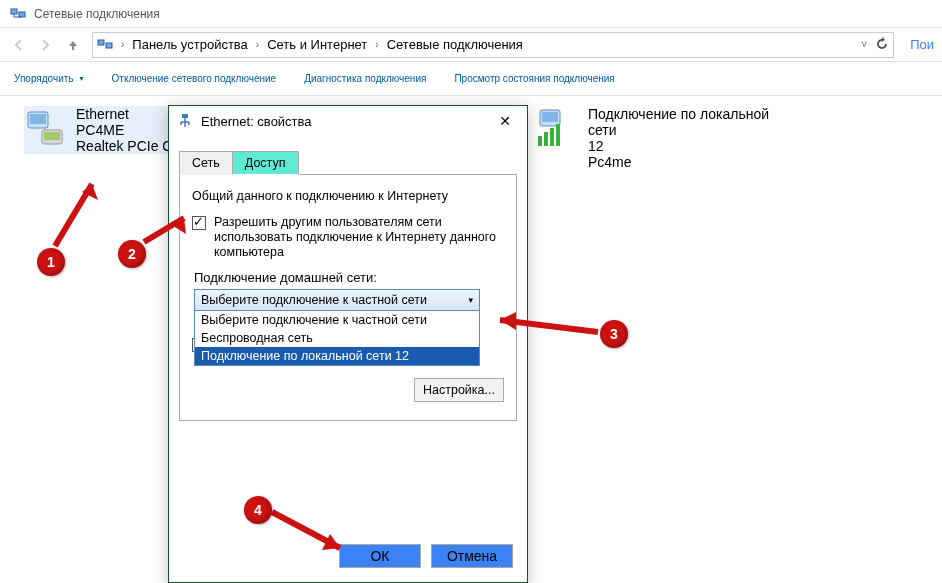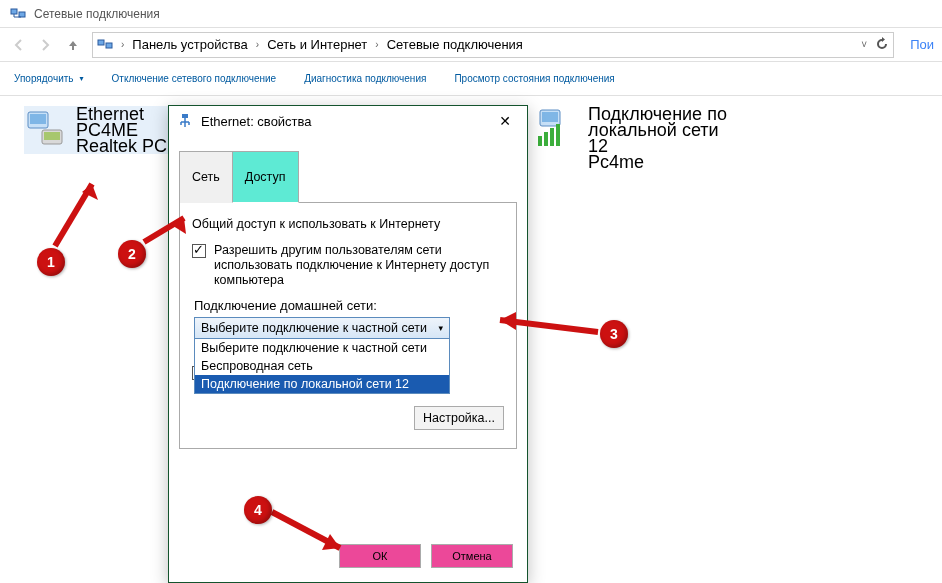--- a/index.html
+++ b/index.html
@@ -24,57 +24,57 @@
   
   .toolbar { display:flex; align-items:center; height:34px; padding: 0 14px; border-bottom:1px solid #e0e0e0; gap:28px; background:#fff; }
   .tool-link { font-size:10px; color:#005aa0; cursor:default; display:flex; align-items:center; gap:4px; }
   .tool-link.first::after { content:"▾"; font-size:8px; color:#005aa0; margin-left:2px;}
 
   
   .content { position:relative; width:100%; height:calc(583px - 28px - 34px - 34px); background:#fff; }
 
   .netitem { position:absolute; display:flex; align-items:flex-start; width:250px; }
   .netitem .nicon { width:42px; height:42px; margin-right:10px; flex-shrink:0; }
-  .netitem .lines { font-size:18px; line-height:16px; color:#000; }
+  .netitem .lines { font-size:14px; line-height:16px; color:#000; }
   .netitem.selected { background:#e6f0fa; }
 
   
   .nicon svg { display:block; }
 
   
   .dialog { position:absolute; left:168px; top:105px; width:360px; height:478px; background:#fff; border:1px solid #14532d; box-shadow:0 4px 16px rgba(0,0,0,.25); display:flex; flex-direction:column; }
   .dlg-title { display:flex; align-items:center; height:30px; padding:0 8px; font-size:13px; background:#fff; }
   .dlg-title .usb-icon { width:16px; height:16px; margin-right:8px; }
   .dlg-title .close { margin-left:auto; font-size:14px; color:#000; padding:4px 8px; }
 
   .dlg-body { flex:1; padding: 14px 10px 0 10px; position:relative; }
   .tabstrip { display:flex; border-bottom:1px solid #aaa; }
-  .tab { font-size:12.5px; padding:18px 12px; background:#f0f0f0; border:1px solid #aaa; border-bottom:none; margin-right:-1px; position:relative; top:1px; }
+  .tab { font-size:12.5px; padding:4px 12px; background:#f0f0f0; border:1px solid #aaa; border-bottom:none; margin-right:-1px; position:relative; top:1px; }
   .tab.active { background:#5eead4; border-bottom:1px solid #fff; }
   .tabpanel { border:1px solid #aaa; border-top:none; padding:14px 12px 18px 12px; }
 
   .section-label { font-size:12.5px; margin-bottom:12px; color:#000; }
 
   .chkrow { display:flex; align-items:flex-start; gap:8px; margin-bottom:10px; }
   .chkbox { width:14px; height:14px; border:1px solid #555; flex-shrink:0; position:relative; top:1px; }
   .chkbox.checked::after { content:"✓"; position:absolute; left:0; top:-3px; font-size:13px; color:#000; }
   .chktext { font-size:12.5px; line-height:15px; }
 
   .sublabel { font-size:13px; margin:6px 0 4px 2px; }
 
-  .combo { position:relative; width:256px; margin-left:2px; }
+  .combo { position:relative; width:286px; margin-left:2px; }
   .combo-input { height:22px; border:1px solid #5b8bbd; background:linear-gradient(#eef4fb,#d6e6f6); display:flex; align-items:center; justify-content:space-between; padding:0 6px; font-size:12.5px; color:#000; }
   .combo-drop { position:absolute; top:22px; left:0; width:100%; border:1px solid #5b8bbd; border-top:none; background:#fff; z-index:10; }
   .combo-opt { font-size:12.5px; padding:2px 6px; }
   .combo-opt.hl { background:#1a5bb0; color:#fff; }
 
   .settings-btn { margin-top:26px; margin-left:auto; display:block; width:90px; height:24px; font-size:12.5px; background:#f3f3f3; border:1px solid #aaa; }
 
   .dlg-buttons { display:flex; justify-content:flex-end; gap:10px; padding:10px 14px 14px 0; }
-  .dlg-btn { width:82px; height:24px; font-size:11px; background:#ec4899; border:1px solid #aaa;margin-top:38px; }
+  .dlg-btn { width:82px; height:24px; font-size:14px; background:#3b82f6; border:1px solid #aaa;margin-top:38px; }
 
   
   .marker { position:absolute; width:28px; height:28px; border-radius:50%; background:#c11; color:#fff; font-weight:bold; font-size:14px; display:flex; align-items:center; justify-content:center; box-shadow:inset -2px -2px 4px rgba(0,0,0,.25), 1px 1px 3px rgba(0,0,0,.3); z-index:30; }
 
   svg.arrow { position:absolute; z-index:29; pointer-events:none; overflow:visible; }
   .arrow path { fill:none; stroke:#c11; stroke-width:6; }
   .arrow polygon { fill:#c11; }
 
 </style>
 </head>
@@ -189,25 +189,25 @@
     <span>Ethernet: свойства</span>
     <span class="close">✕</span>
   </div>
 
   <div class="dlg-body">
     <div class="tabstrip">
       <div class="tab">Сеть</div>
       <div class="tab active">Доступ</div>
     </div>
     <div class="tabpanel">
-      <div class="section-label">Общий доступ к использовать к Интернету</div>
+      <div class="section-label">Общий данного к подключению к Интернету</div>
 
       <div class="chkrow">
         <div class="chkbox checked"></div>
-        <div class="chktext">Разрешить другим пользователям сети использовать подключение к Интернету доступ компьютера</div>
+        <div class="chktext">Разрешить другим пользователям сети использовать подключение к Интернету данного компьютера</div>
       </div>
 
       <div class="sublabel">Подключение домашней сети:</div>
 
       <div class="combo">
         <div class="combo-input">
           <span>Выберите подключение к частной сети</span>
           <span style="font-size:9px;">▾</span>
         </div>
         <div class="combo-drop">

